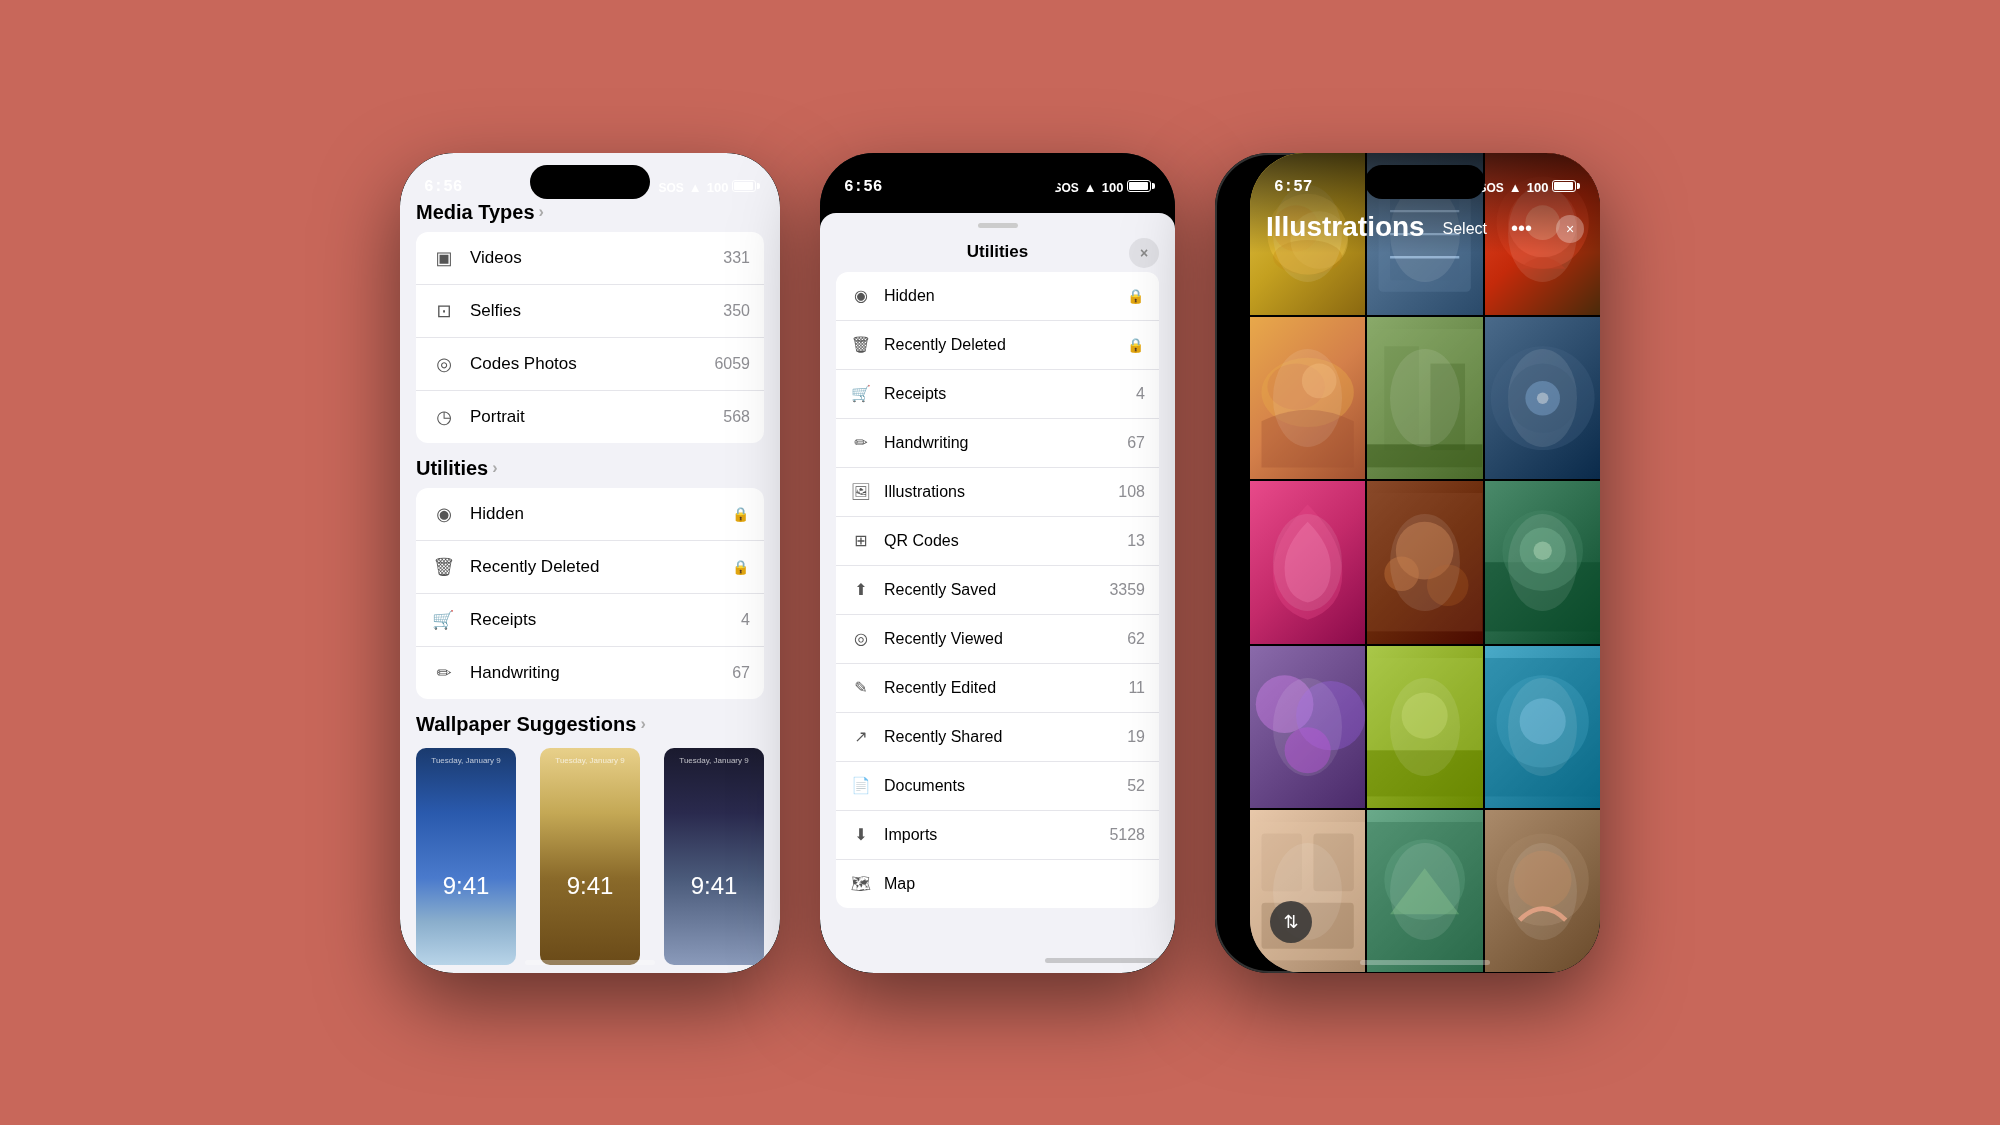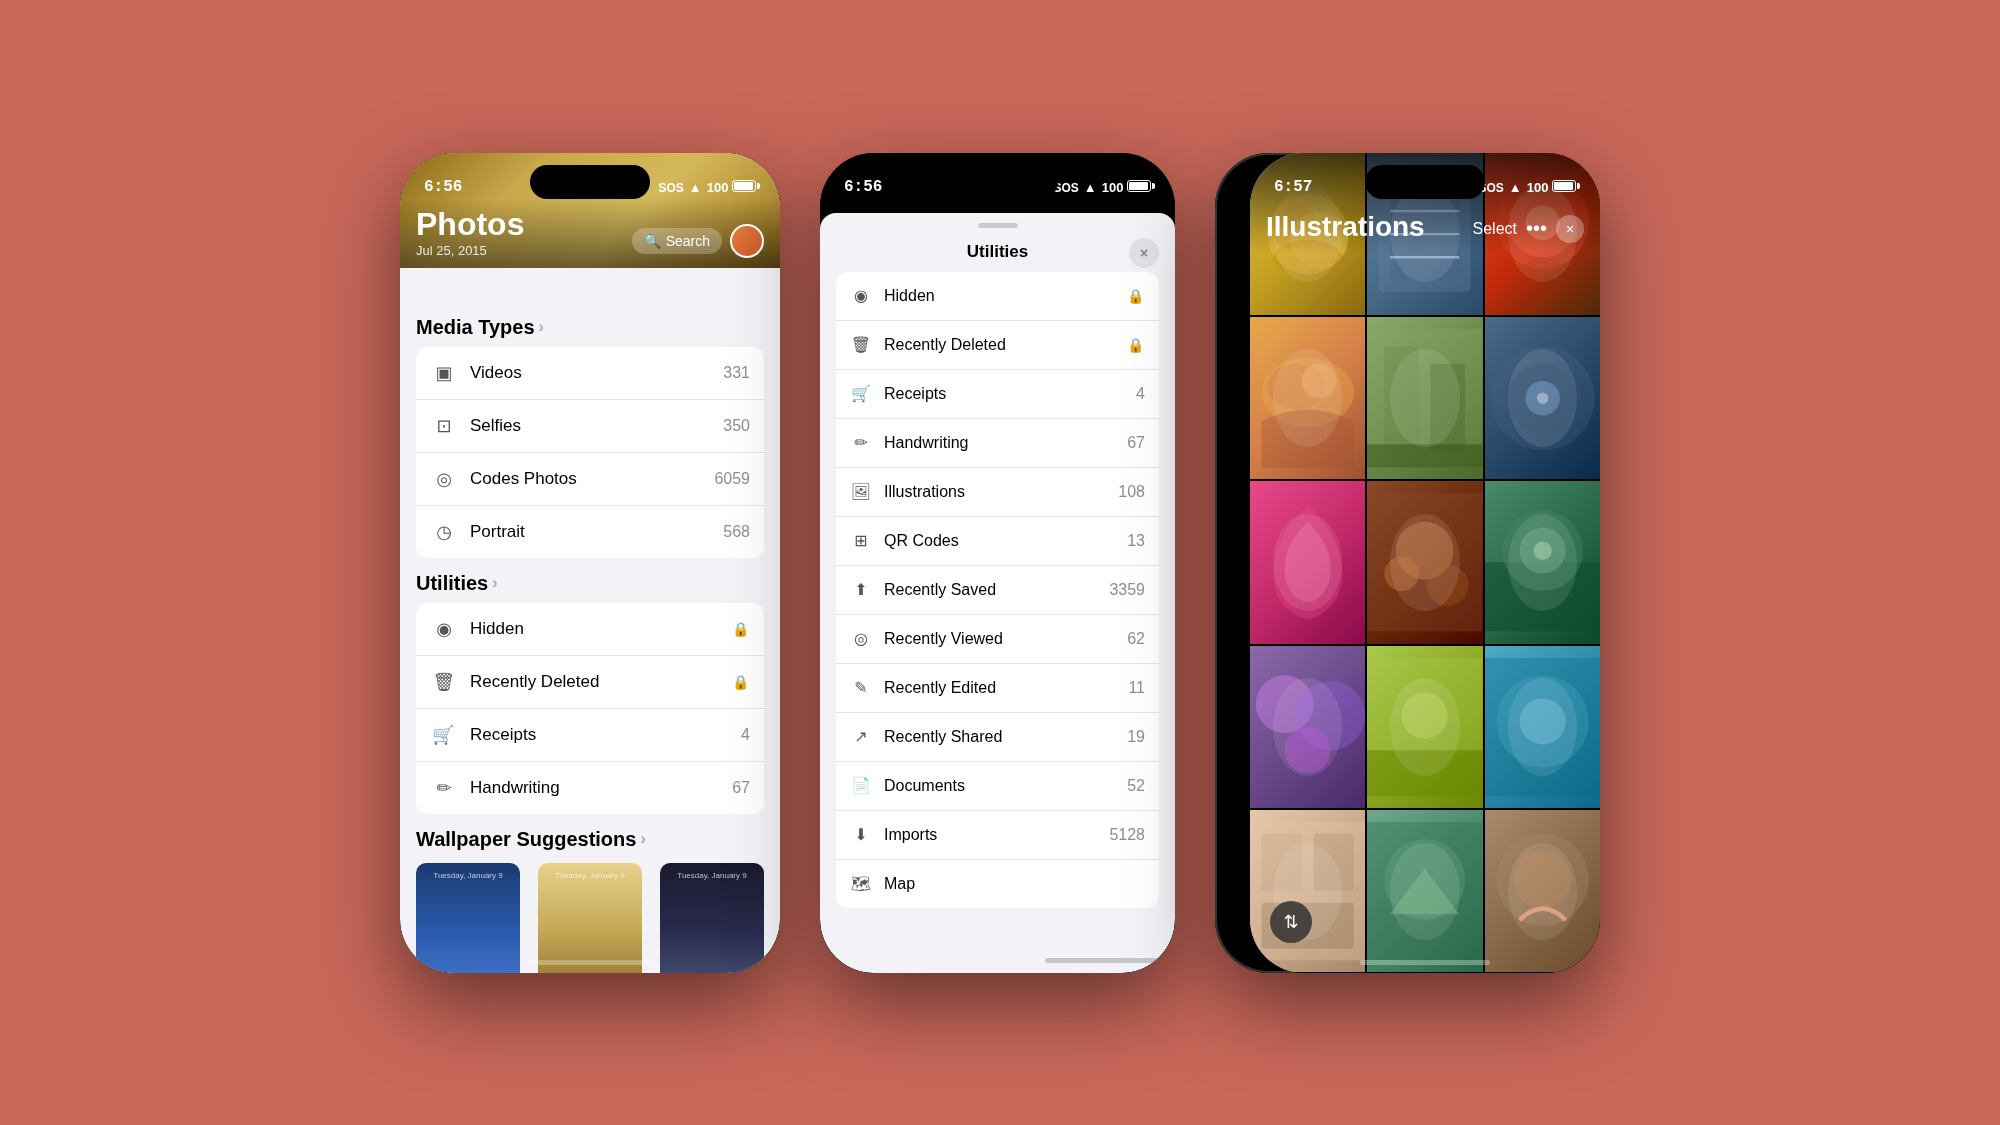--- a/index.html
+++ b/index.html
@@ -178,21 +178,21 @@
       font-size: 16px;
       color: #8e8e93;
     }
     .list-lock {
       font-size: 14px;
       color: #8e8e93;
     }
 
     .wallpaper-row {
       display: flex;
-      gap: 18px;
+      gap: 24px;
       padding: 4px 0;
     }
     .wallpaper-thumb {
       flex: 1;
       border-radius: 10px;
       overflow: hidden;
       aspect-ratio: 0.46;
       position: relative;
     }
     .wp1 { background: linear-gradient(180deg, #1a3a6e 0%, #2a5aad 30%, #4a7acc 60%, #8aaecc 80%, #b8d4e8 100%); }
@@ -319,21 +319,21 @@
       justify-content: space-between;
     }
     .illus-title {
       color: #fff;
       font-size: 28px;
       font-weight: 700;
     }
     .illus-controls {
       display: flex;
       align-items: center;
-      gap: 9px;
+      gap: 24px;
     }
     .illus-btn {
       color: #fff;
       font-size: 16px;
       font-weight: 500;
     }
     .illus-more-btn {
       color: #fff;
       font-size: 20px;
     }
@@ -439,35 +439,20 @@
       <div class="status-right">
         <span class="sos-text">SOS</span>
         <span>▲</span>
         <span>
           <span>100</span>
           <span class="battery-icon"></span>
         </span>
       </div>
     </div>
 
-    <div class="phone1-hero">
-      <div class="phone1-hero-overlay">
-        <div>
-          <div class="photos-title">Photos</div>
-          <div class="photos-date">Jul 25, 2015</div>
-        </div>
-        <div style="display:flex;align-items:center;gap:8px;">
-          <div class="photos-search-btn">
-            <span>🔍</span>
-            <span>Search</span>
-          </div>
-          <div class="avatar-circle"></div>
-        </div>
-      </div>
-    </div>
 
     <div class="phone1-content">
 
       <div class="section-header">
         <span>Media Types</span>
         <span class="chevron">›</span>
       </div>
       <div class="list-card">
         <div class="list-item">
           <div class="list-icon">▣</div>

